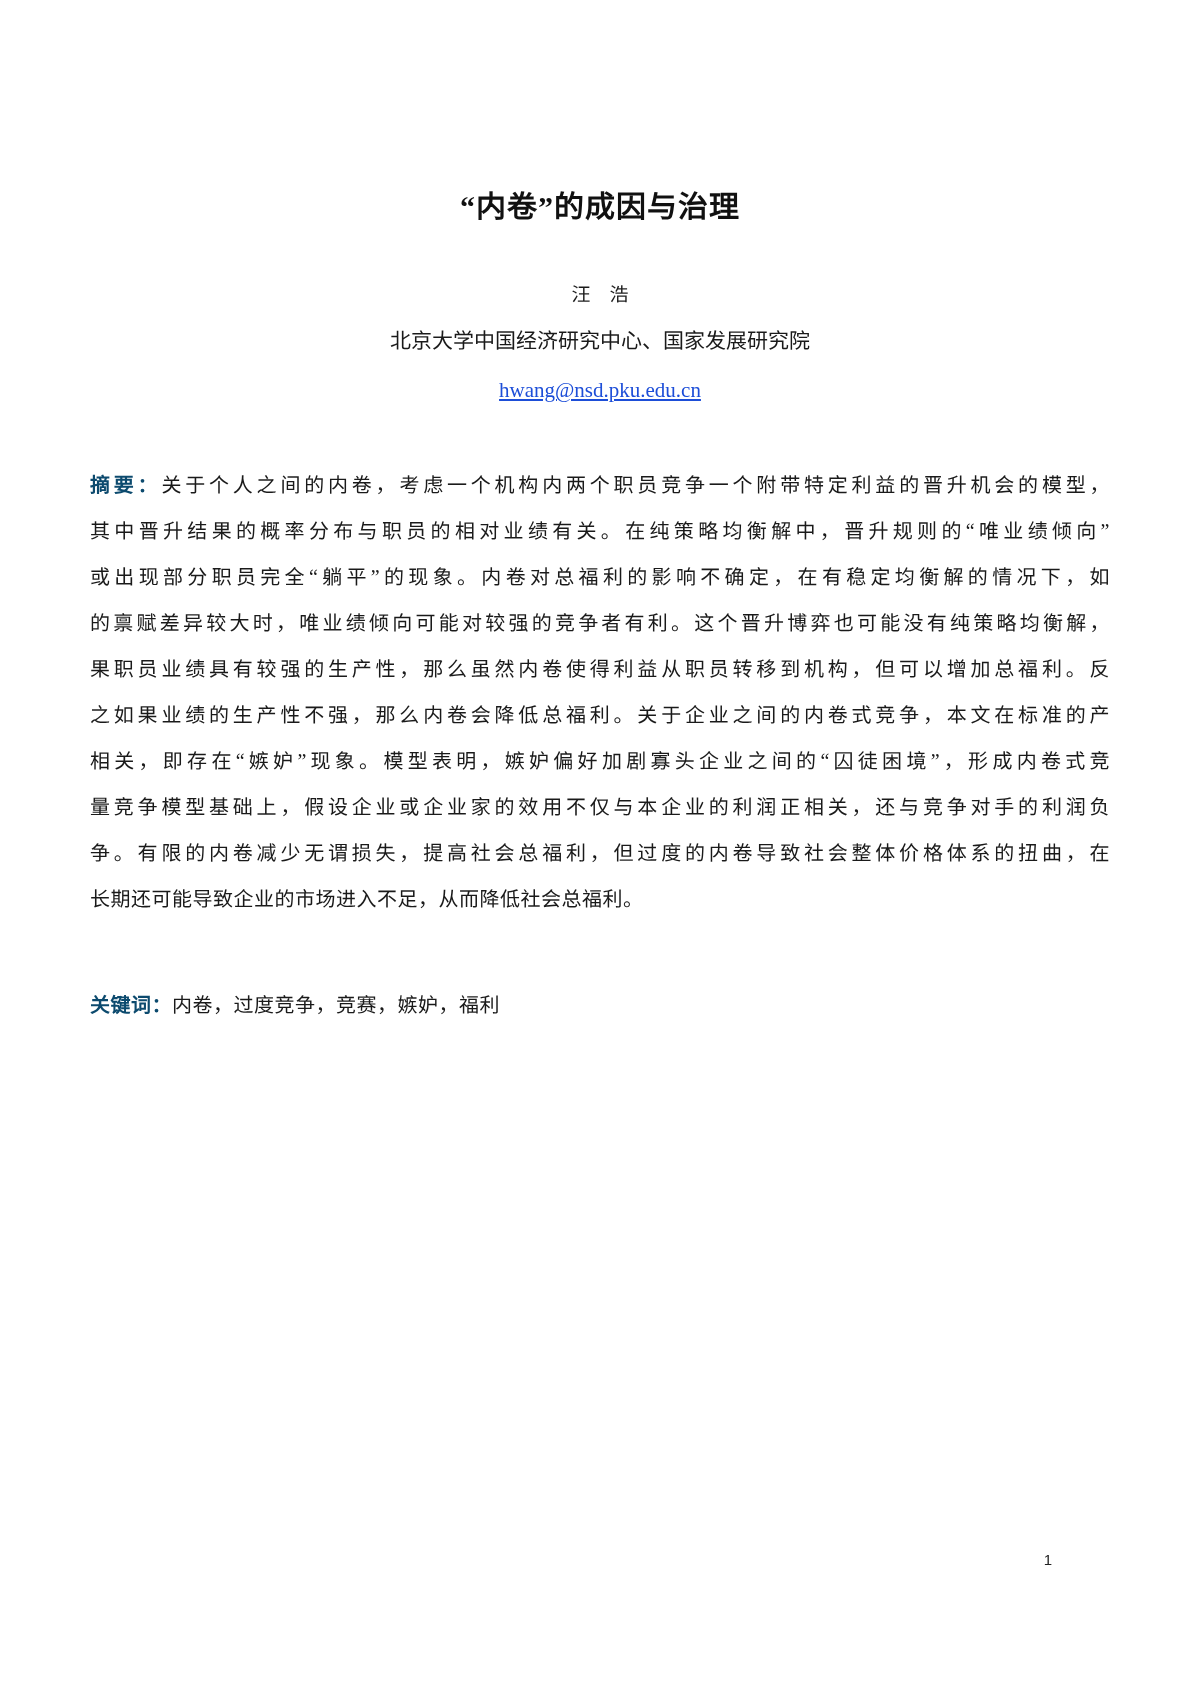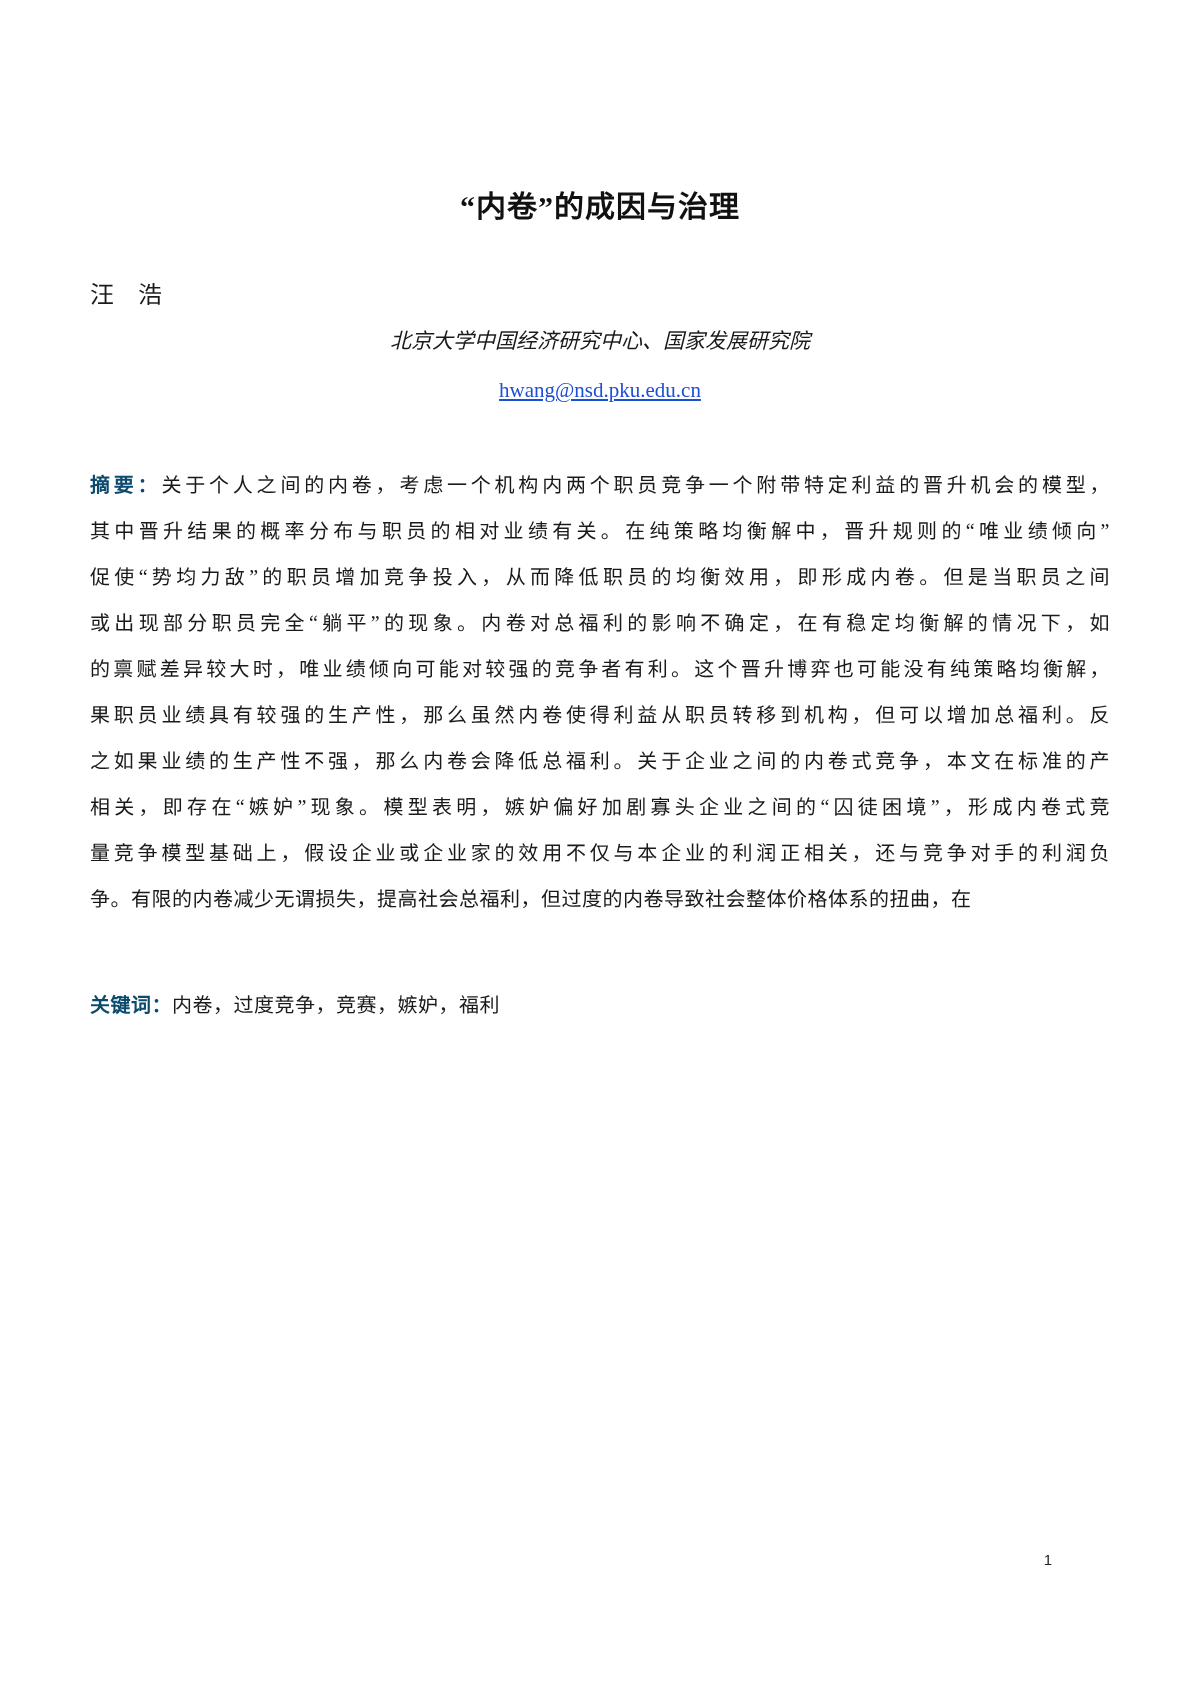--- a/index.html
+++ b/index.html
@@ -19,29 +19,29 @@
     margin-top: 186px;
     font-size: 30px;
     line-height: 42px;
     font-weight: 700;
     text-align: center;
     letter-spacing: 1px;
     color: #111111;
   }
   .author {
     margin-top: 44px;
-    font-size: 24px;
+    font-size: 19px;
     line-height: 46px;
+    text-align: center;
   }
   .affiliation {
     margin-top: 0;
     font-size: 21px;
     line-height: 46px;
     text-align: center;
-    font-style: italic;
   }
   .email-row {
     margin-top: 3px;
     font-size: 21px;
     line-height: 46px;
     text-align: center;
   }
   .email-row a {
     color: #1d4ed8;
     text-decoration: underline;
@@ -92,28 +92,28 @@
 
   <div class="affiliation">北京大学中国经济研究中心、国家发展研究院</div>
 
   <div class="email-row">
     <a>hwang@nsd.pku.edu.cn</a>
   </div>
 
   <div class="abstract">
     <div class="abs-line"><span class="abs-label">摘要：</span><span>关于个人之间的内卷，考虑一个机构内两个职员竞争一个附带特定利益的晋升机会的模型，</span></div>
     <div class="abs-line">其中晋升结果的概率分布与职员的相对业绩有关。在纯策略均衡解中，晋升规则的“唯业绩倾向”</div>
-    <div class="abs-line">促使“势均力敌”的职员增加竞争投入，从而降低职员的均衡效用，即形成内卷。但是当职员之间</div>
     <div class="abs-line">或出现部分职员完全“躺平”的现象。内卷对总福利的影响不确定，在有稳定均衡解的情况下，如</div>
     <div class="abs-line">的禀赋差异较大时，唯业绩倾向可能对较强的竞争者有利。这个晋升博弈也可能没有纯策略均衡解，</div>
     <div class="abs-line">果职员业绩具有较强的生产性，那么虽然内卷使得利益从职员转移到机构，但可以增加总福利。反</div>
     <div class="abs-line">之如果业绩的生产性不强，那么内卷会降低总福利。关于企业之间的内卷式竞争，本文在标准的产</div>
     <div class="abs-line">相关，即存在“嫉妒”现象。模型表明，嫉妒偏好加剧寡头企业之间的“囚徒困境”，形成内卷式竞</div>
     <div class="abs-line">量竞争模型基础上，假设企业或企业家的效用不仅与本企业的利润正相关，还与竞争对手的利润负</div>
     <div class="abs-line">争。有限的内卷减少无谓损失，提高社会总福利，但过度的内卷导致社会整体价格体系的扭曲，在</div>
+    <div class="abs-line">长期还可能导致企业的市场进入不足，从而降低社会总福利。</div>
   </div>
 
   <div class="keywords">
     <span class="kw-label">关键词：</span><span>内卷，过度竞争，竞赛，嫉妒，福利</span>
   </div>
 
   <div class="page-number">1</div>
 
 </div>
 

